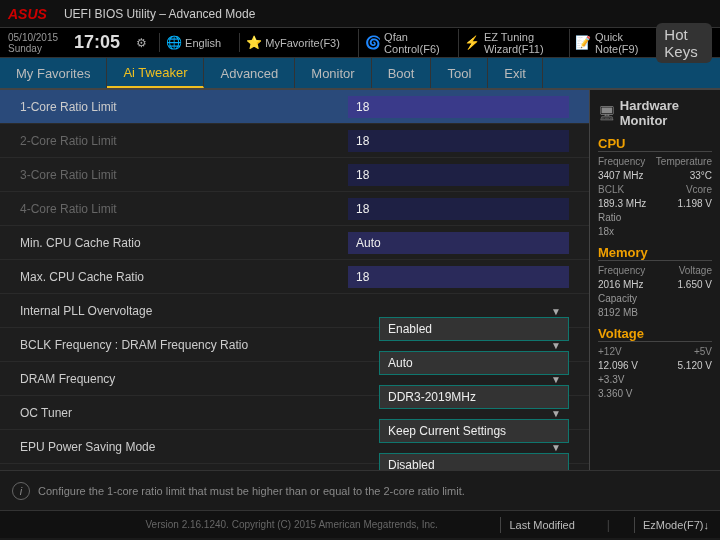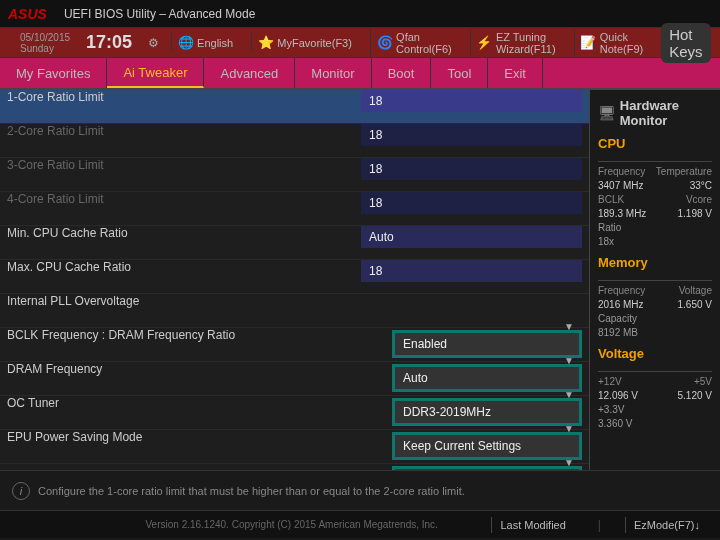--- a/index.html
+++ b/index.html
@@ -29,25 +29,25 @@
       margin-right: 17px;
       font-style: italic;
     }
     .bios-title {
       color: #ccc;
       font-size: 12px;
     }
 
     
     .datetime-bar {
-      background: #7f1d1d;
+      background: #000000;
       height: 30px;
       display: flex;
       align-items: center;
-      padding: 0 20px;
+      padding: 0 8px;
       border-bottom: 1px solid #333;
       gap: 12px;
     }
     .datetime {
       display: flex;
       flex-direction: column;
       font-size: 10px;
       color: #999;
       margin-right: 4px;
     }
@@ -75,21 +75,21 @@
       background: #333;
       padding: 3px 8px;
       color: #ccc;
       font-size: 15px;
       cursor: pointer;
       border-radius: 6px;
     }
 
     
     .main-nav {
-      background: #be185d;
+      background: #0c4a6e;
       height: 32px;
       display: flex;
       align-items: stretch;
       border-bottom: 2px solid #444;
     }
     .nav-item {
       padding: 0 16px;
       display: flex;
       align-items: center;
       color: #bbb;
@@ -114,24 +114,24 @@
       background: #1e1e1e;
       overflow-y: auto;
       border-right: 1px solid #444;
     }
     .settings-panel::-webkit-scrollbar { width: 6px; }
     .settings-panel::-webkit-scrollbar-track { background: #111; }
     .settings-panel::-webkit-scrollbar-thumb { background: #444; }
 
     .setting-row {
       display: flex;
-      align-items: flex-start;
+      align-items: center;
       height: 34px;
       border-bottom: 1px solid #2a2a2a;
-      padding: 0 7px;
+      padding: 0 20px;
     }
     .setting-row.active-row {
       background: #2a4a7a;
     }
     .setting-row.dimmed .setting-label {
       color: #666;
     }
     .setting-label {
       flex: 1;
       color: #ccc;
@@ -151,21 +151,21 @@
     .select-wrapper {
       position: relative;
       width: 190px;
     }
     .select-wrapper select {
       width: 100%;
       background: #333;
       color: #eee;
       font-size: 12px;
       padding: 4px 8px;
-      border: 3px solid #0f766e;
+      border: 1px solid #0f766e;
       appearance: none;
       cursor: pointer;
       margin-top: 36px;
     }
     .select-wrapper::after {
       content: '▼';
       position: absolute;
       right: 8px;
       top: 50%;
       transform: translateY(-50%);
@@ -192,21 +192,21 @@
       font-size: 13px;
       color: #ccc;
       font-weight: bold;
     }
     .hw-category {
       color: #f0a000;
       font-size: 13px;
       font-weight: bold;
       margin: 8px 0 4px 0;
       border-bottom: 1px solid #444;
-      padding-bottom: 10px;
+      padding-bottom: 0;
     }
     .hw-row {
       display: flex;
       justify-content: space-between;
       margin-bottom: 3px;
       color: #999;
     }
     .hw-row-label { color: #888; font-size: 10px; }
     .hw-row-value { color: #ccc; font-size: 10px; }
     .hw-single {
@@ -242,21 +242,21 @@
       font-size: 11px;
     }
 
     
     .footer {
       background: #111;
       height: 28px;
       display: flex;
       align-items: center;
       justify-content: space-between;
-      padding: 0 12px;
+      padding: 0 3px;
       border-top: 1px solid #333;
     }
     .footer-center {
       color: #666;
       font-size: 10px;
       flex: 1;
       text-align: center;
     }
     .footer-right {
       display: flex;

